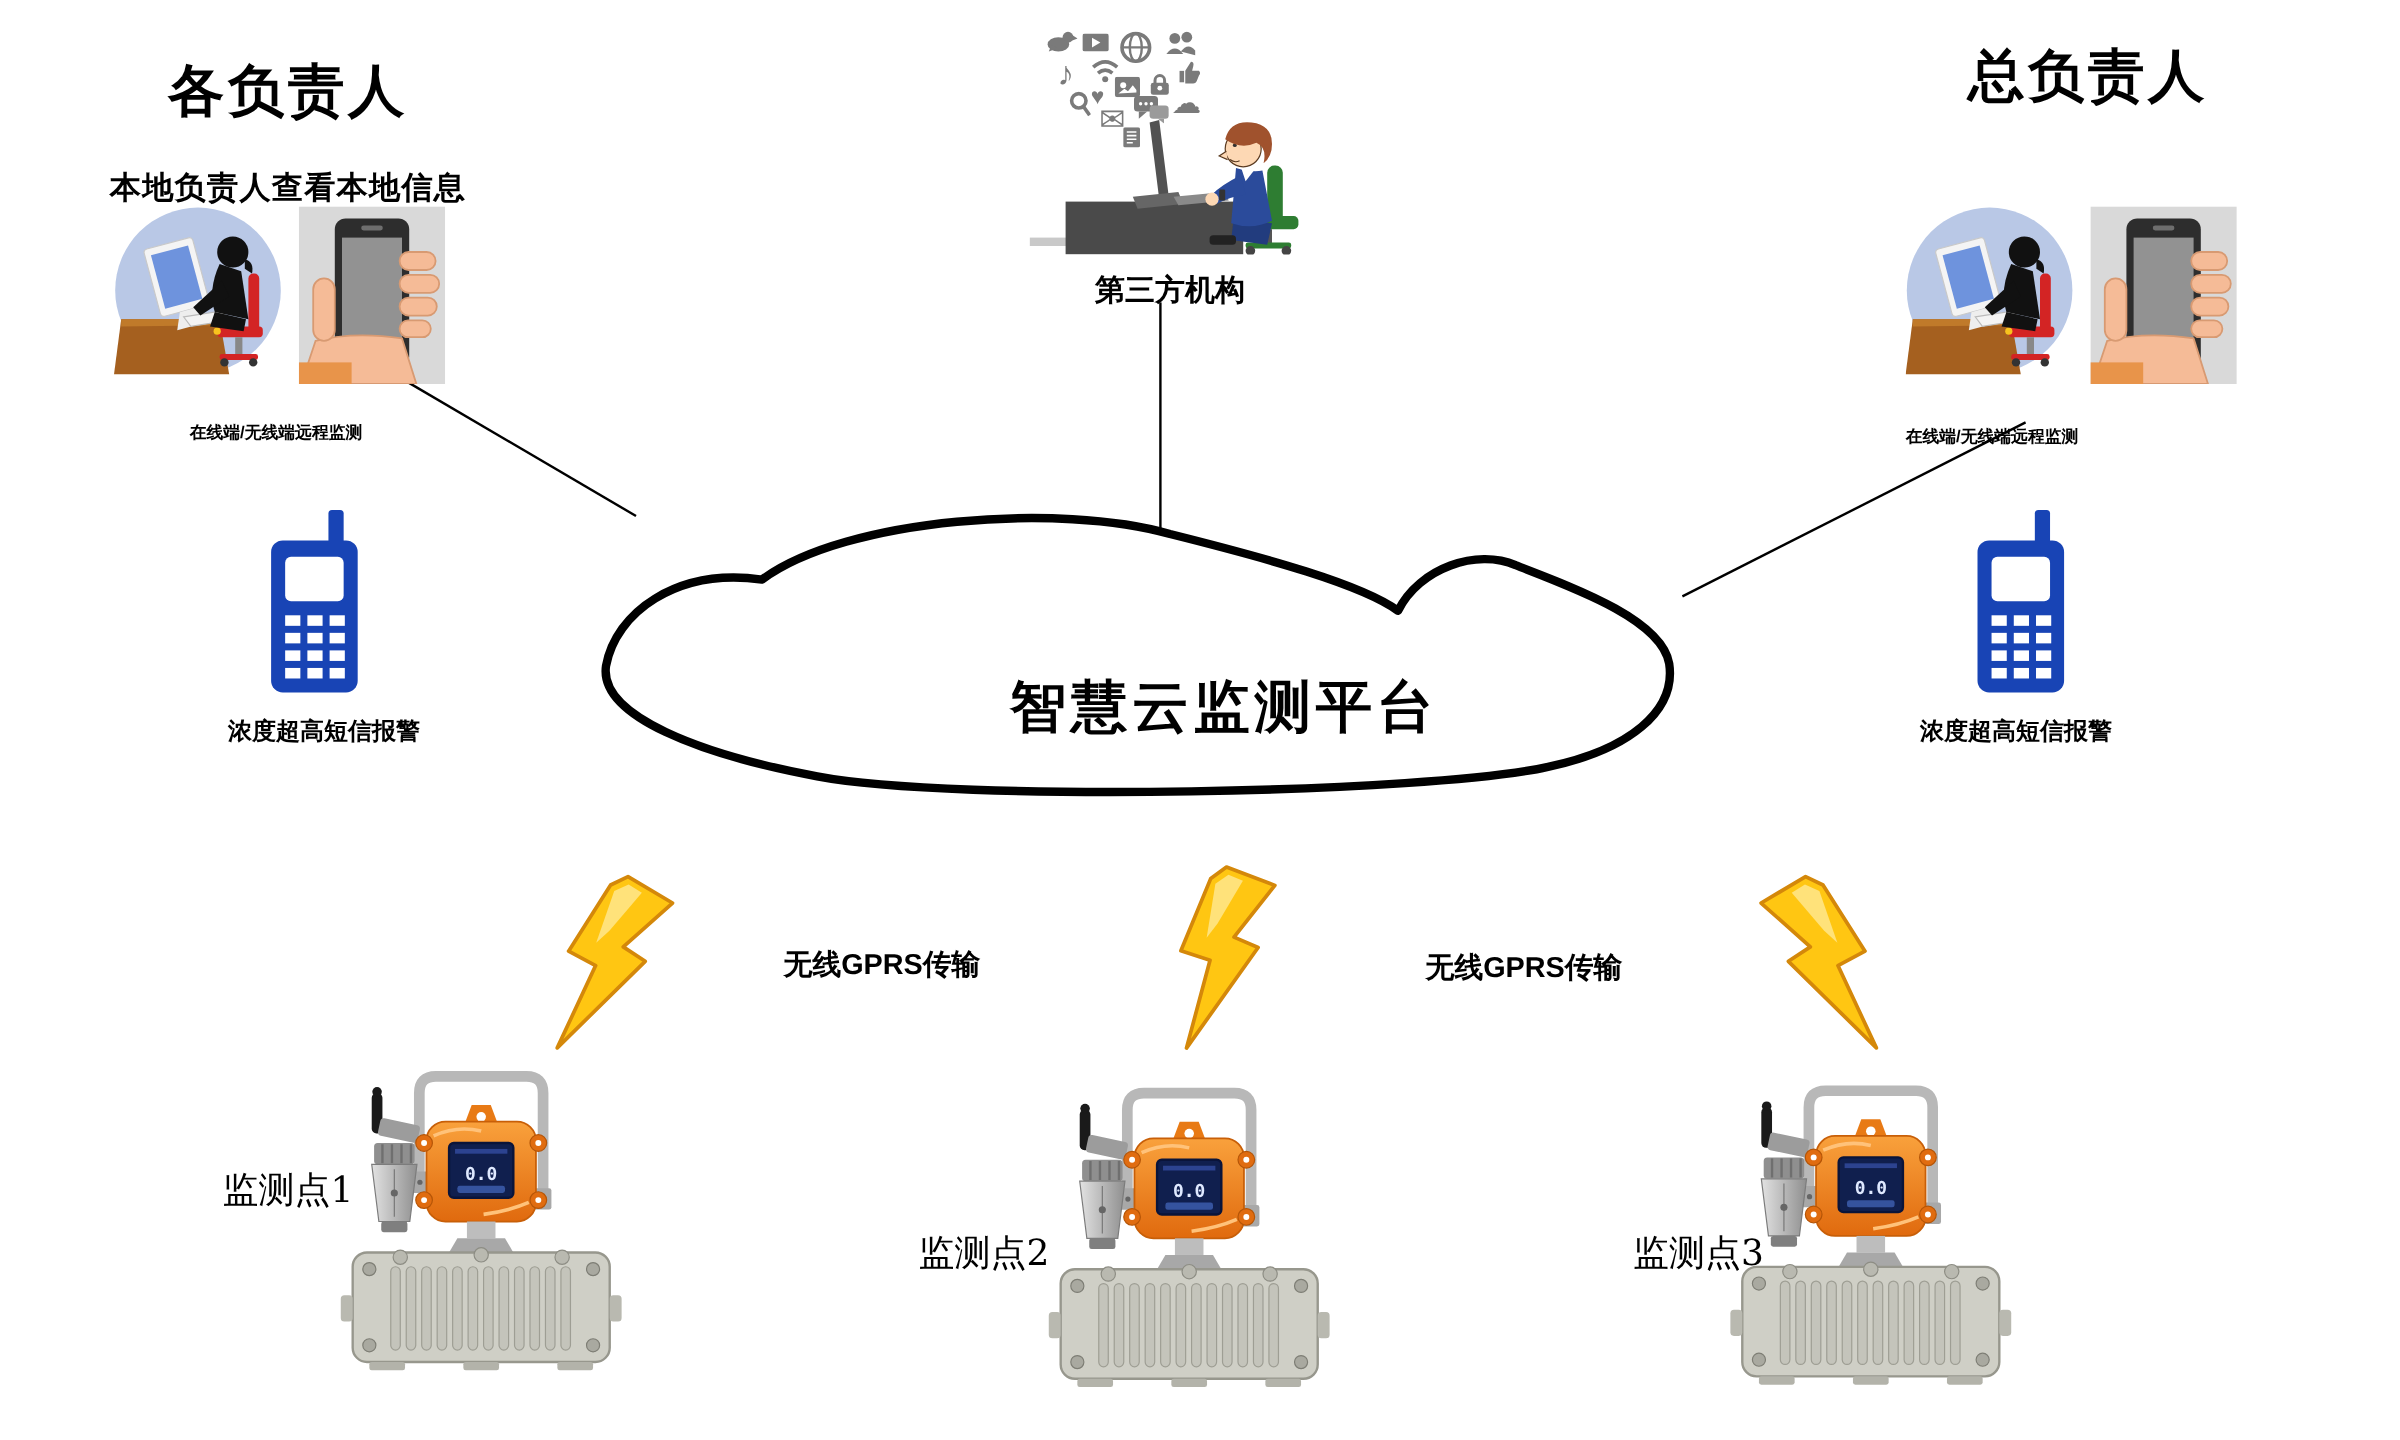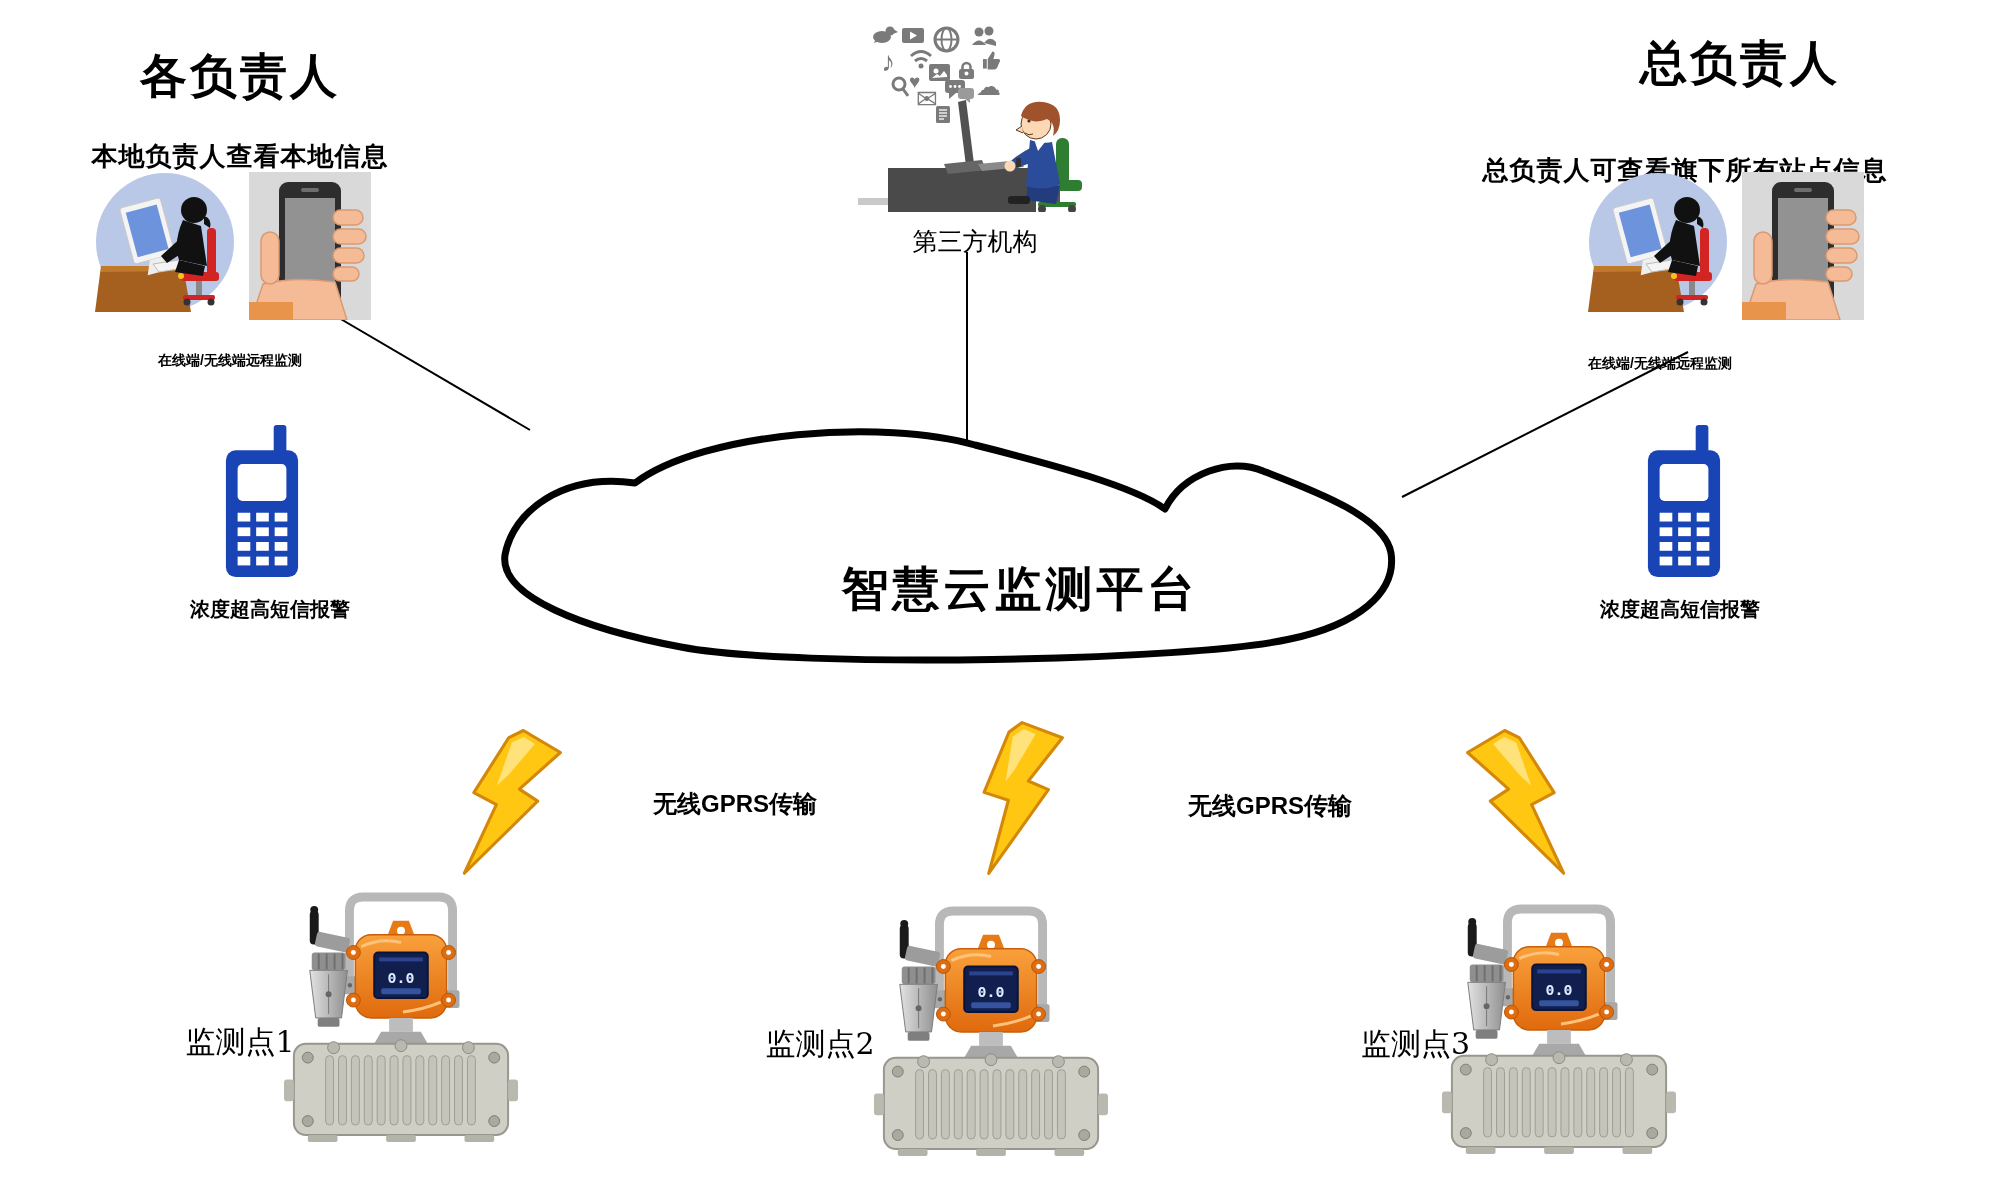--- a/index.html
+++ b/index.html
@@ -4,21 +4,21 @@
 <style>
   html,body{margin:0;padding:0;background:#fff;}
   #canvas{position:relative;width:2000px;height:1200px;background:#fff;overflow:hidden;
           font-family:"Liberation Sans","DejaVu Sans",sans-serif;color:#000;}
   .abs{position:absolute;}
   .ctr{text-align:center;}
   .t-big{font-size:47px;font-weight:bold;letter-spacing:3px;}
   .t-sub{font-size:26px;font-weight:bold;letter-spacing:1px;margin-top:25px;}
   .t-small{font-size:14px;font-weight:bold;}
   .t-sms{font-size:20px;font-weight:bold;}
-  .t-3rd{font-size:25px;font-weight:normal;}
+  .t-3rd{font-size:25px;font-weight:bold;}
   .t-cloud{font-size:47px;font-weight:bold;letter-spacing:4px;}
   .t-gprs{font-size:24px;font-weight:bold;}
   .t-point{font-size:30px;font-family:"DejaVu Serif","Liberation Serif",serif;}
   .user-pair{display:flex;gap:14px;align-items:flex-start;}
   .soc{position:absolute;color:#7a7a7a;line-height:1;}
   svg{display:block;}
 </style>
 </head>
 <body>
 
@@ -101,21 +101,20 @@
           <rect x="58" y="120" width="13" height="9"></rect>
       <rect x="20" y="135" width="13" height="9"></rect>
           <rect x="39" y="135" width="13" height="9"></rect>
           <rect x="58" y="135" width="13" height="9"></rect>
     </g>
   </svg>
 </div>
   <div class="abs ctr t-sms" style="left:95px;top:596px;width:350px;">浓度超高短信报警</div>
 
   <div class="abs ctr t-big" style="left:1540px;top:32px;width:400px;">总负责人</div>
-  <div class="abs ctr t-sub" style="left:1440px;top:128px;width:490px;">总负责人可查看旗下所有站点信息</div>
   <div class="abs" style="left:1588px;top:172px;">
   <div class="user-pair">
     <svg width="140" height="140" viewBox="0 0 140 140">
       <circle cx="70" cy="70" r="69" fill="#b9c8e6"></circle>
       <polygon points="6,94 88,94 96,140 0,140" fill="#a5601f"></polygon>
       <polygon points="6,94 88,94 89,99 6,100" fill="#c07a2a"></polygon>
       <g transform="rotate(-15 52 62)">
         <rect x="32" y="30" width="42" height="58" rx="3" fill="#f4f4f4" stroke="#c9c9c9"></rect>
         <rect x="37" y="36" width="32" height="46" fill="#6e93dd"></rect>
         <polygon points="48,88 62,88 70,102 42,102" fill="#eeeeee"></polygon>
@@ -566,17 +565,17 @@
           <circle cx="214" cy="246" r="5.5"></circle>
     </g>
     <rect x="2" y="204" width="10" height="22" rx="3" fill="#b9b9b0"></rect>
     <rect x="228" y="204" width="10" height="22" rx="3" fill="#b9b9b0"></rect>
     <rect x="26" y="260" width="30" height="7" rx="2" fill="#b3b3aa"></rect>
     <rect x="105" y="260" width="30" height="7" rx="2" fill="#b3b3aa"></rect>
     <rect x="184" y="260" width="30" height="7" rx="2" fill="#b3b3aa"></rect>
   </svg>
 </div>
 
-  <div class="abs ctr t-point" style="left:130px;top:1022px;width:220px;">监测点1</div>
+  <div class="abs ctr t-point" style="left:130px;top:972px;width:220px;">监测点1</div>
   <div class="abs ctr t-point" style="left:710px;top:1024px;width:220px;">监测点2</div>
   <div class="abs ctr t-point" style="left:1250px;top:1024px;width:220px;text-align:right;">监测点3</div>
 
 </div>
 
 </body></html>

